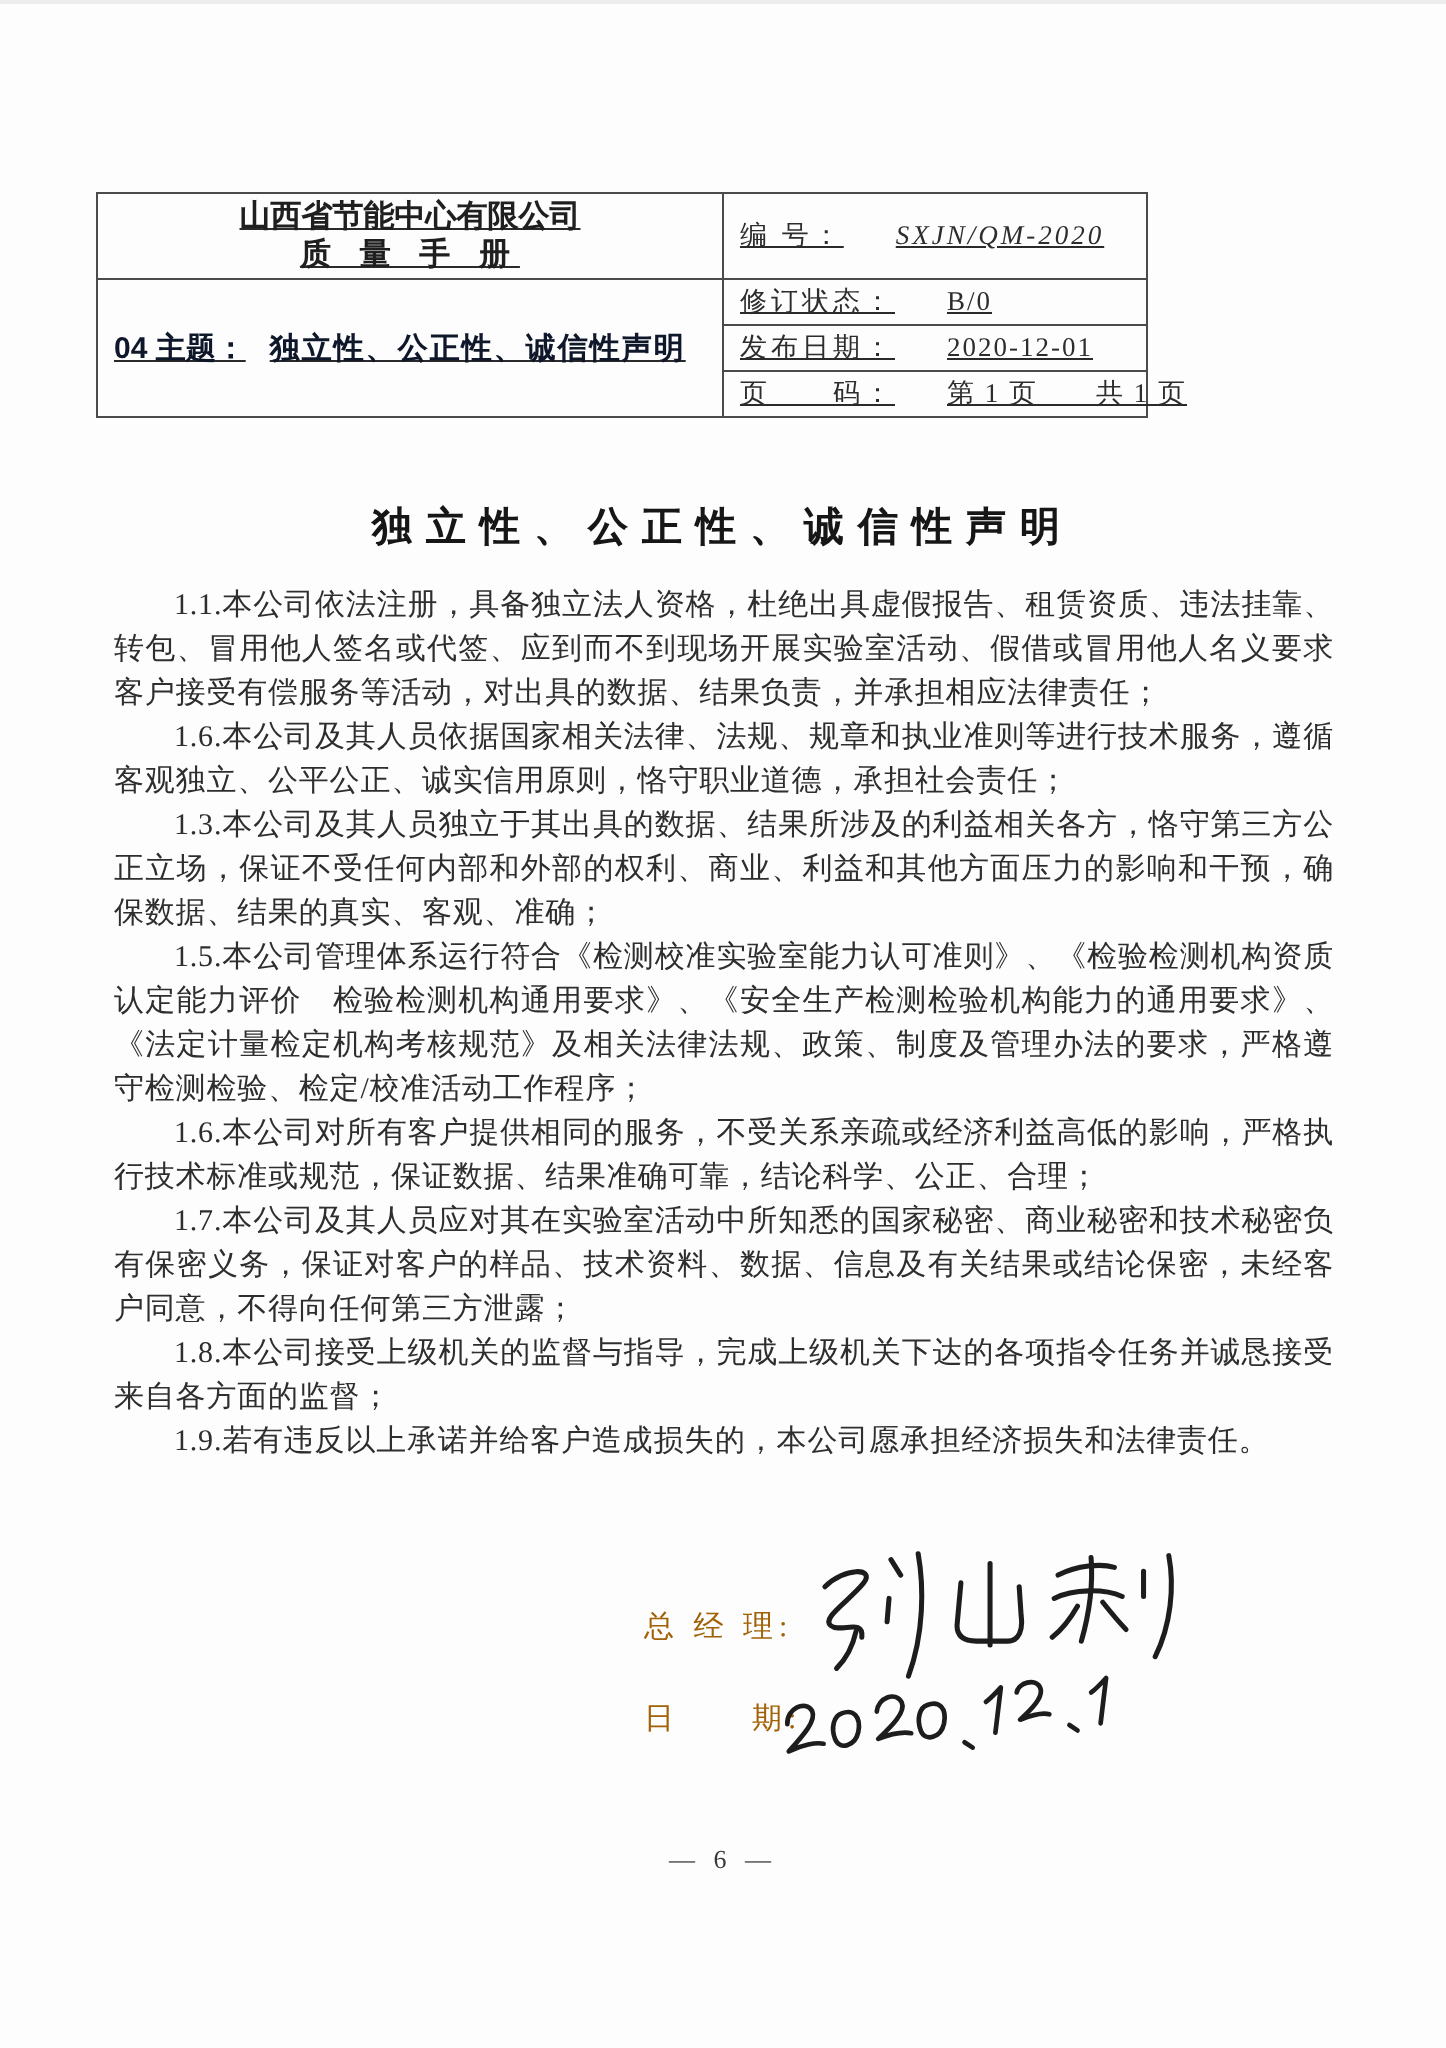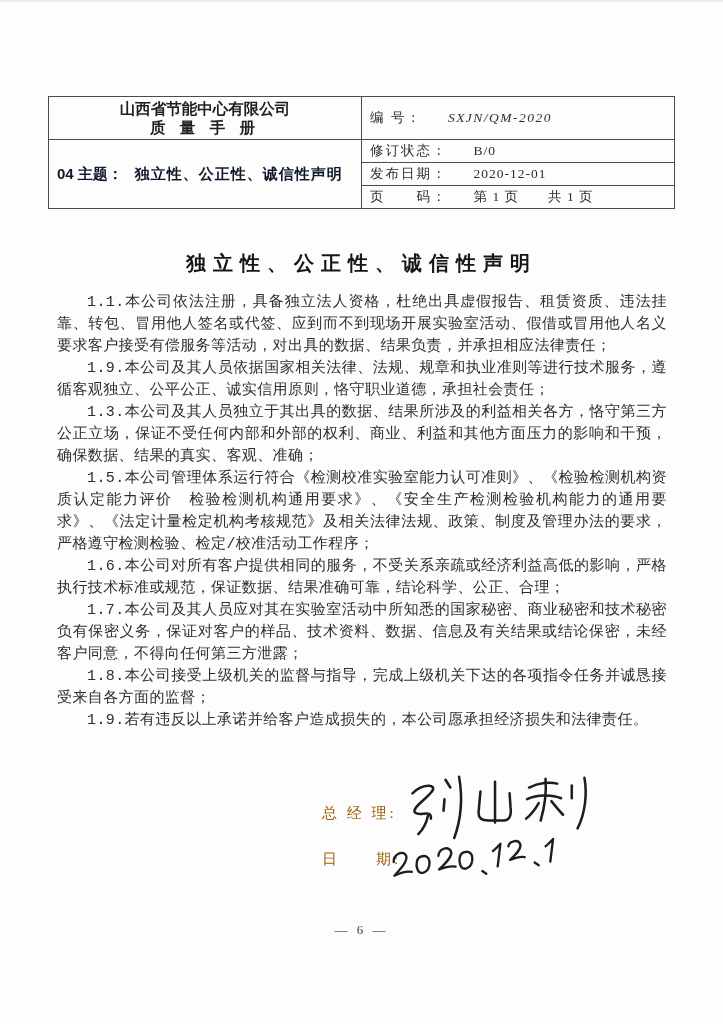--- a/index.html
+++ b/index.html
@@ -13,22 +13,23 @@
     margin: 0 auto;
     background: #fdfdfd;
     overflow: hidden;
     border-top: 2px solid #ececec;
   }
 
   
   .header-table {
     border-collapse: collapse;
     margin: 94px 0 0 48px;
-    width: 627px;
+    width: 526px;
     table-layout: fixed;
+    text-decoration: underline;
   }
   .header-table td {
     border: 1.6px solid #4b4b4b;
     padding: 2px 8px;
     vertical-align: middle;
   }
   .company-cell {
     text-align: center;
     font-family: "Liberation Sans", sans-serif;
     font-weight: bold;
@@ -73,21 +74,20 @@
     color: #161616;
   }
 
   
   .doc-body {
     margin: 15px 56px 0 57px;
     font-size: 15px;
     line-height: 22px;
     text-align: justify;
     color: #2e2e2e;
-    font-family: Liberation Mono, monospace;
   }
   .doc-body p { text-indent: 2em; letter-spacing: 0.4px; }
 
   
   .signature-area {
     position: relative;
     margin-top: 40px;
     height: 136px;
   }
   .sig-label {
@@ -151,21 +151,21 @@
           <span class="meta-label">页　　码：</span><span class="meta-value">第 1 页　　共 1 页</span>
         </td>
       </tr>
     </tbody>
   </table>
 
   <h1 class="doc-title">独立性、公正性、诚信性声明</h1>
 
   <div class="doc-body">
     <p>1.1.本公司依法注册，具备独立法人资格，杜绝出具虚假报告、租赁资质、违法挂靠、转包、冒用他人签名或代签、应到而不到现场开展实验室活动、假借或冒用他人名义要求客户接受有偿服务等活动，对出具的数据、结果负责，并承担相应法律责任；</p>
-    <p>1.9.本公司及其人员依据国家相关法律、法规、规章和执业准则等进行技术服务，遵循客观独立、公平公正、诚实信用原则，恪守职业道德，承担社会责任；</p>
+    <p>1.6.本公司及其人员依据国家相关法律、法规、规章和执业准则等进行技术服务，遵循客观独立、公平公正、诚实信用原则，恪守职业道德，承担社会责任；</p>
     <p>1.3.本公司及其人员独立于其出具的数据、结果所涉及的利益相关各方，恪守第三方公正立场，保证不受任何内部和外部的权利、商业、利益和其他方面压力的影响和干预，确保数据、结果的真实、客观、准确；</p>
     <p>1.5.本公司管理体系运行符合《检测校准实验室能力认可准则》、《检验检测机构资质认定能力评价　检验检测机构通用要求》、《安全生产检测检验机构能力的通用要求》、《法定计量检定机构考核规范》及相关法律法规、政策、制度及管理办法的要求，严格遵守检测检验、检定/校准活动工作程序；</p>
     <p>1.6.本公司对所有客户提供相同的服务，不受关系亲疏或经济利益高低的影响，严格执行技术标准或规范，保证数据、结果准确可靠，结论科学、公正、合理；</p>
     <p>1.7.本公司及其人员应对其在实验室活动中所知悉的国家秘密、商业秘密和技术秘密负有保密义务，保证对客户的样品、技术资料、数据、信息及有关结果或结论保密，未经客户同意，不得向任何第三方泄露；</p>
     <p>1.8.本公司接受上级机关的监督与指导，完成上级机关下达的各项指令任务并诚恳接受来自各方面的监督；</p>
     <p>1.9.若有违反以上承诺并给客户造成损失的，本公司愿承担经济损失和法律责任。</p>
   </div>
 
   <div class="signature-area">
     <span class="sig-label manager">总 经 理:</span>

